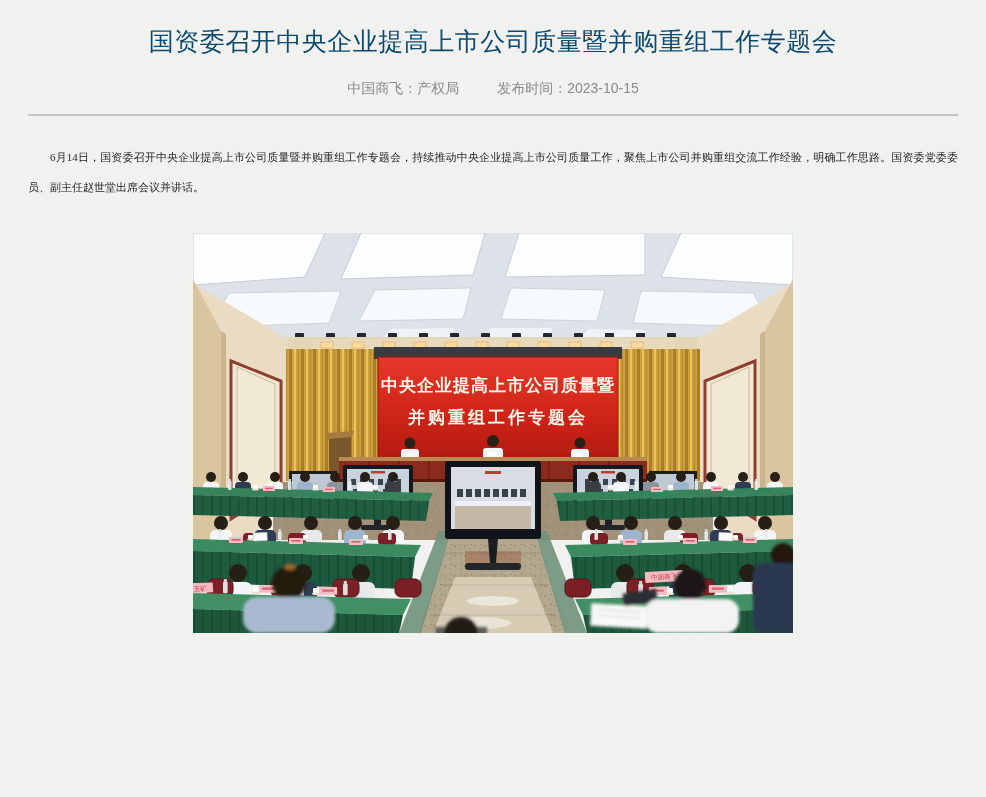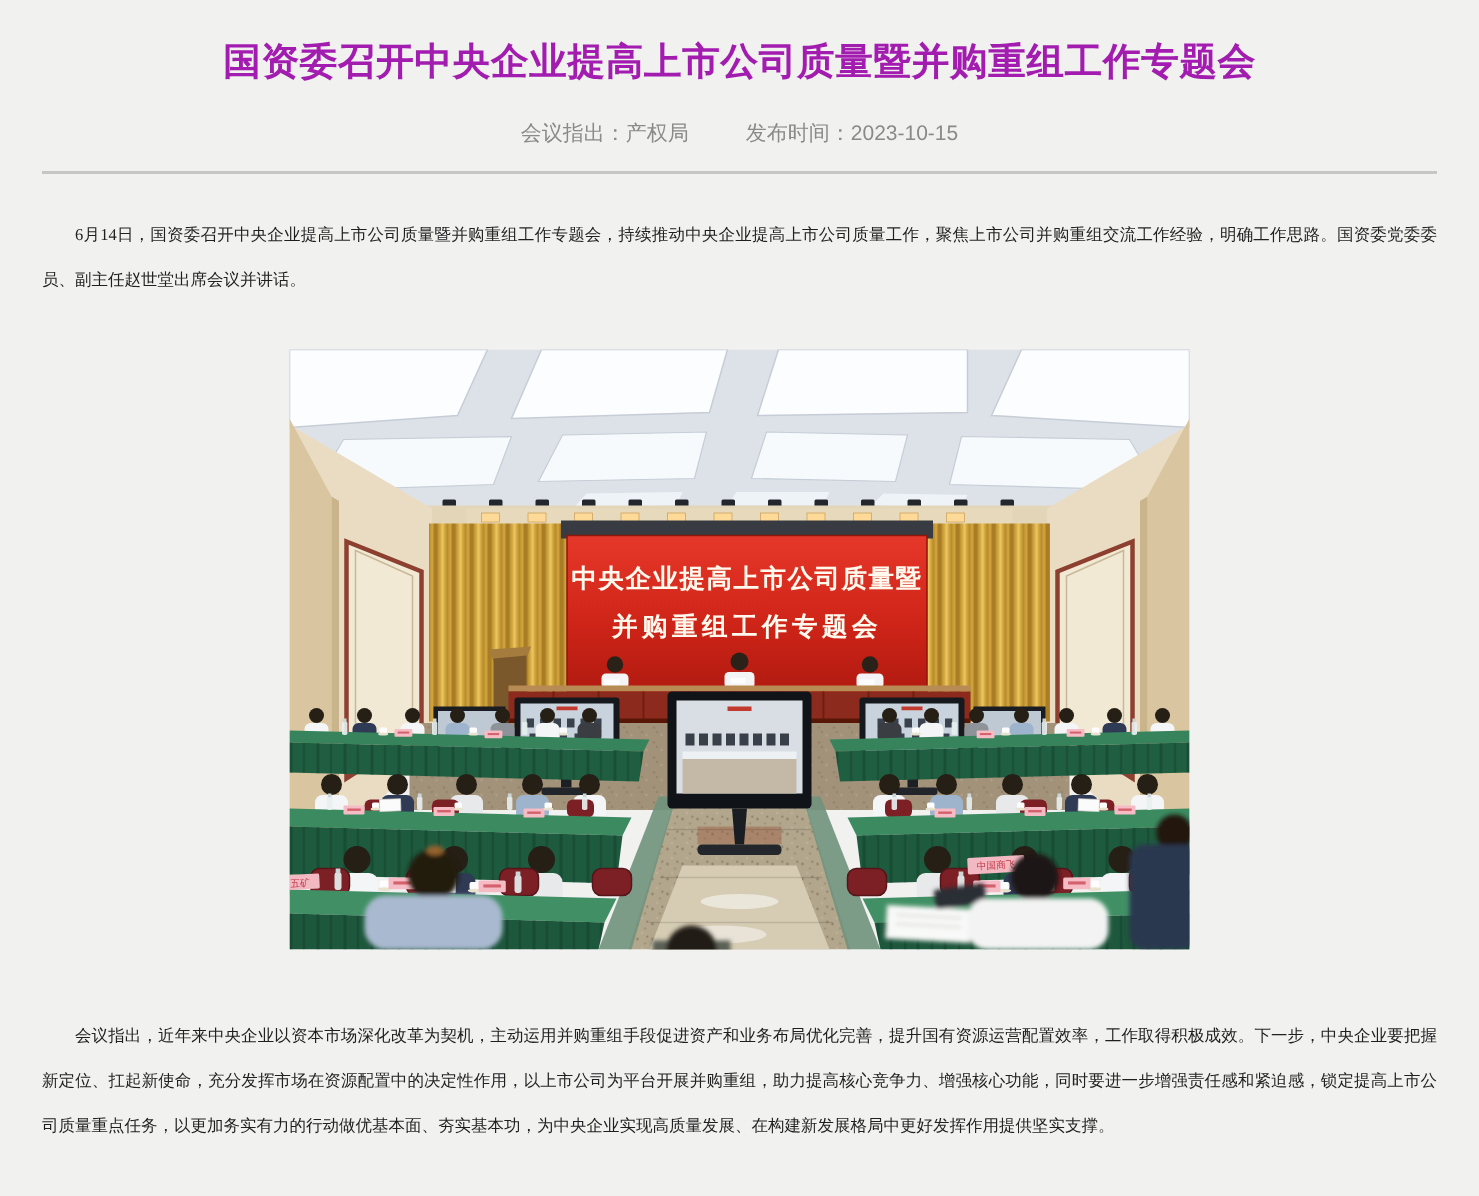--- a/index.html
+++ b/index.html
@@ -1,35 +1,35 @@
 <!DOCTYPE html>
 <html><head>
 <meta charset="utf-8">
 <style>
   html,body{margin:0;padding:0;}
   body{background:#f1f1f0;font-family:"Liberation Sans","DejaVu Sans",sans-serif;}
   .page{position:relative;width:986px;height:797px;background:#f1f1f0;overflow:hidden;margin:0;}
-  .title{margin:26px 70px 0;font-size:25px;line-height:30px;text-align:center;color:#a21caf;font-weight:bold;letter-spacing:0.5px;}
+  .title{margin:26px 70px 0;font-size:25px;line-height:30px;text-align:center;color:#0c4a6e;font-weight:normal;letter-spacing:0.5px;}
   .meta{margin-top:24px;text-align:center;font-size:14px;line-height:16px;color:#8a8a8a;}
   .meta .sep{display:inline-block;width:38px;}
   .divider{margin:18px 28px 0 28px;border-top:2px solid #c6c6c6;height:0;}
   .body-text{margin:26px 28px 0;font-size:11px;line-height:30px;color:#1f1f1f;text-align:justify;text-indent:2em;font-family:"Liberation Serif","DejaVu Serif",serif;}
   .p2{margin-top:29px;}
   .photo{margin:17px auto 0;width:600px;height:400px;padding:14px;}
   .photo svg{display:block;width:600px;height:400px;}
 </style>
 </head>
 <body>
 
 <div class="page">
 
   <h1 class="title">国资委召开中央企业提高上市公司质量暨并购重组工作专题会</h1>
 
   <div class="meta">
-    <span>会议指出：产权局</span><span class="sep"></span><span>发布时间：2023-10-15</span>
+    <span>中国商飞：产权局</span><span class="sep"></span><span>发布时间：2023-10-15</span>
   </div>
 
   <div class="divider"></div>
 
   <p class="body-text p1">6月14日，国资委召开中央企业提高上市公司质量暨并购重组工作专题会，持续推动中央企业提高上市公司质量工作，聚焦上市公司并购重组交流工作经验，明确工作思路。国资委党委委员、副主任赵世堂出席会议并讲话。</p>
 
   <figure class="photo">
     <svg viewBox="0 0 600 400" xmlns="http://www.w3.org/2000/svg" xmlns:xlink="http://www.w3.org/1999/xlink">
       <defs>
         <linearGradient id="redG" x1="0" y1="0" x2="0" y2="1">
@@ -386,15 +386,14 @@
         </g>
         <rect x="430" y="358" width="34" height="13" rx="2" fill="#2b2e34" transform="rotate(-8 447 364)"></rect>
         <circle cx="497" cy="352" r="16" fill="#1e1812"></circle>
         <rect x="452" y="366" width="94" height="34" rx="13" fill="#f2f3f2"></rect>
         <circle cx="590" cy="322" r="12" fill="#20180f"></circle>
         <rect x="560" y="330" width="45" height="70" rx="10" fill="#2c3750"></rect>
       </g>
     </svg>
   </figure>
 
-  <p class="body-text p2">会议指出，近年来中央企业以资本市场深化改革为契机，主动运用并购重组手段促进资产和业务布局优化完善，提升国有资源运营配置效率，工作取得积极成效。下一步，中央企业要把握新定位、扛起新使命，充分发挥市场在资源配置中的决定性作用，以上市公司为平台开展并购重组，助力提高核心竞争力、增强核心功能，同时要进一步增强责任感和紧迫感，锁定提高上市公司质量重点任务，以更加务实有力的行动做优基本面、夯实基本功，为中央企业实现高质量发展、在构建新发展格局中更好发挥作用提供坚实支撑。</p>
 
 </div>
 
 </body></html>

